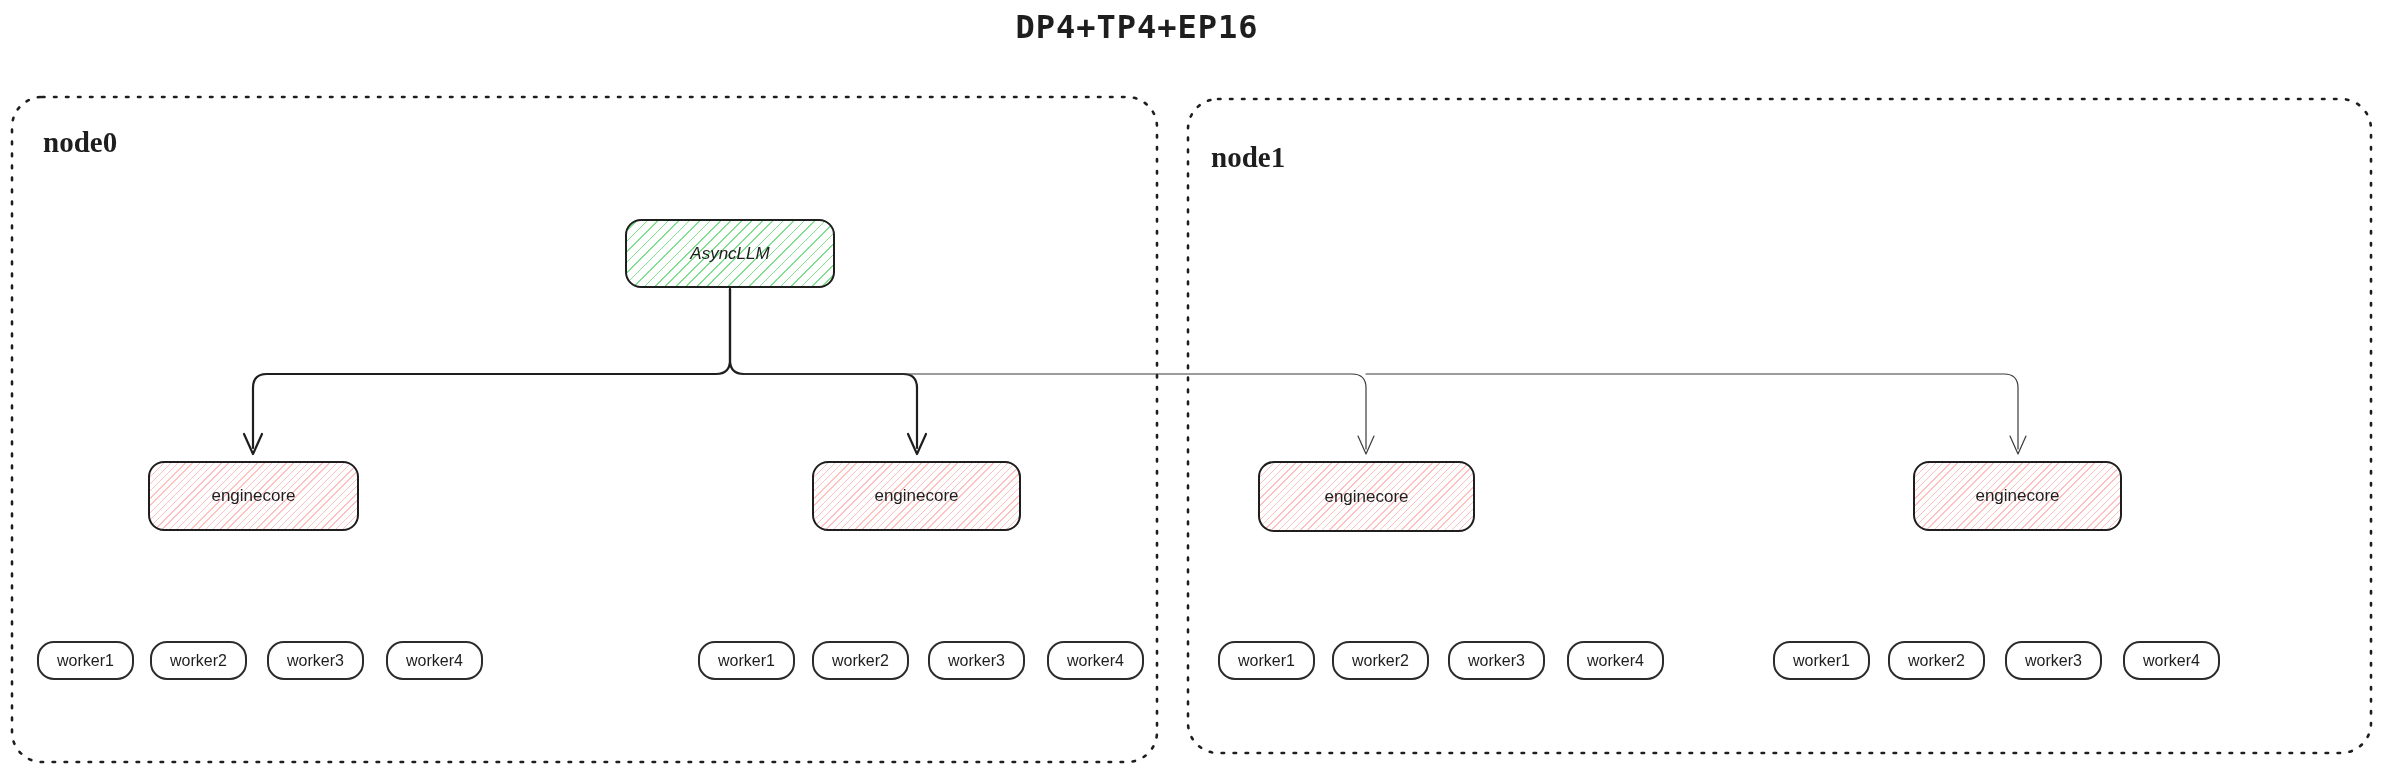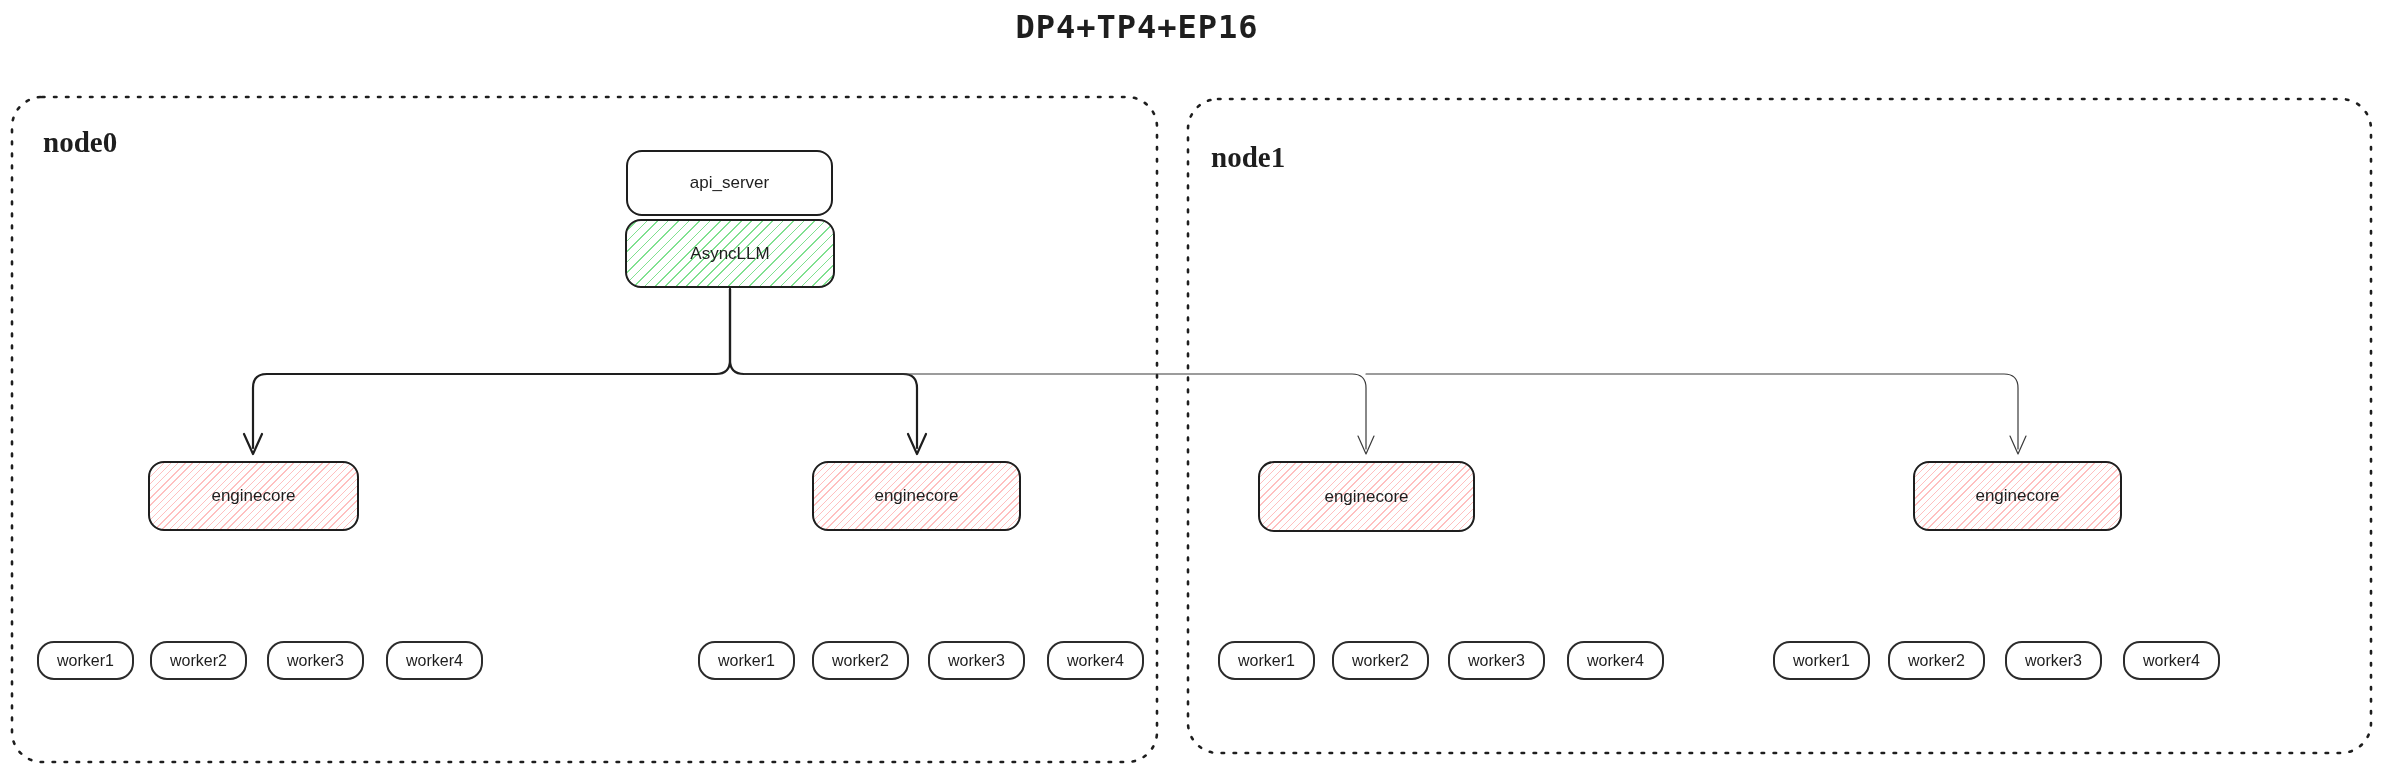--- a/index.html
+++ b/index.html
@@ -50,20 +50,21 @@
     font-size: 17px;
     color: #1e1e1e;
     z-index: 2;
   }
   .hatch-green {
     background:
       repeating-linear-gradient(135deg,
         rgba(105,219,124,0.0) 0px, rgba(105,219,124,0.0) 6.2px,
         rgba(105,219,124,0.85) 6.2px, rgba(105,219,124,0.85) 7.4px),
       #ffffff;
+    font-style: italic;
   }
   .hatch-red {
     background:
       repeating-linear-gradient(135deg,
         rgba(255,140,140,0.0) 0px, rgba(255,140,140,0.0) 4.1px,
         rgba(255,140,140,0.55) 4.1px, rgba(255,140,140,0.55) 5.1px),
       #ffffff;
   }
 
   .workerbox {
@@ -112,23 +113,20 @@
 
     <path d="M1366 374 L2004 374 Q2018 374 2018 388 L2018 449" fill="none" stroke="#3a3a3a" stroke-width="1.2" stroke-linecap="round"></path>
     <path d="M2010 436 L2018 454 L2026 436" fill="none" stroke="#3a3a3a" stroke-width="1.2" stroke-linecap="round" stroke-linejoin="round"></path>
   </svg>
 
   <div class="diagram-title">DP4+TP4+EP16</div>
 
   <div class="node-label" style="left:43px; top:126px;">node0</div>
   <div class="node-label" style="left:1211px; top:121px;margin-top:20px;">node1</div>
 
-  <div class="bigbox" style="left:626px; top:150px; width:207px; height:66px;">
-    <span>api_server</span>
-  </div>
   <div class="bigbox hatch-green" style="left:625px; top:219px; width:210px; height:69px;">
     <span>AsyncLLM</span>
   </div>
 
   <div class="bigbox hatch-red" style="left:148px; top:461px; width:211px; height:70px;">
     <span>enginecore</span>
   </div>
   <div class="bigbox hatch-red" style="left:812px; top:461px; width:209px; height:70px;">
     <span>enginecore</span>
   </div>

